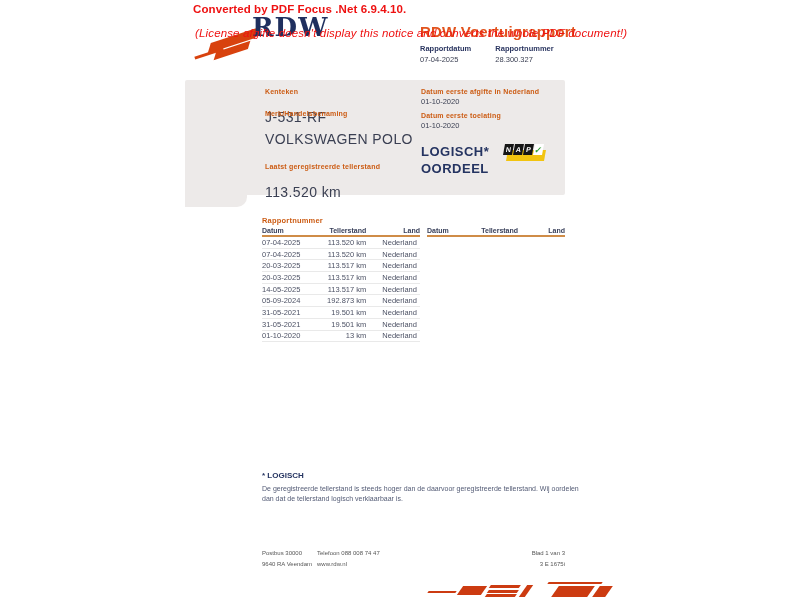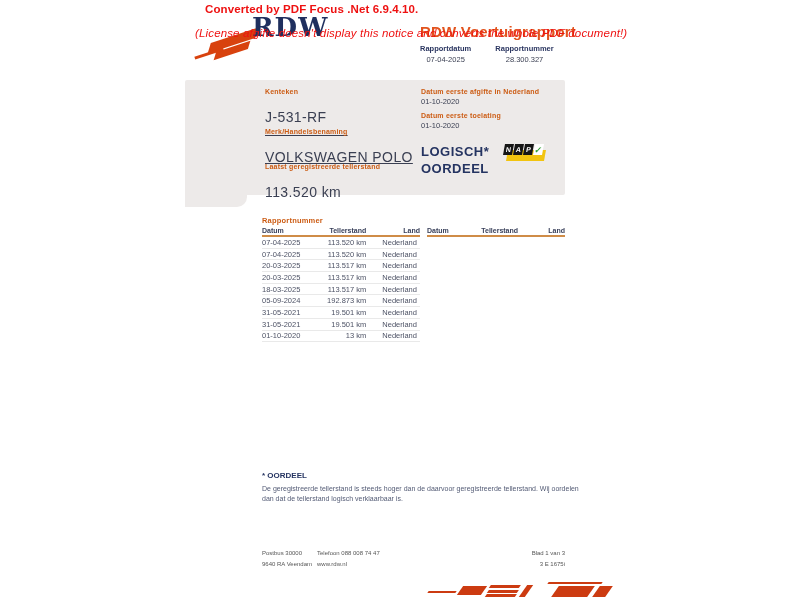--- a/index.html
+++ b/index.html
@@ -11,21 +11,21 @@
     font-family: "Liberation Sans", sans-serif;
     overflow: hidden;
     color: #3a3f52;
   }
   .abs { position: absolute; }
 
   
   .notice1 {
     left: 193px; top: 3px;
     font-size: 11.5px; font-weight: bold; color: #ee1111;
-    z-index: 30; letter-spacing: .1px; margin-left: 12px;
+    z-index: 30; letter-spacing: .1px;
   }
   .notice2 {
     left: 195px; top: 27px;
     font-size: 11.5px; font-style: italic; color: #ee1111;
     z-index: 30; letter-spacing: .15px;
   }
 
   
   .rdw-logo-text {
     left: 252px; top: 12px;
@@ -38,41 +38,41 @@
   .sw1 { left: 12px; top: 6px;  width: 50px; height: 9px; transform: rotate(-18deg) skewX(-35deg); }
   .sw2 { left: 18px; top: 17px; width: 36px; height: 7px; transform: rotate(-18deg) skewX(-35deg); }
   .sw3 { left: -2px; top: 22px; width: 30px; height: 2.5px; transform: rotate(-18deg); }
 
   .report-title {
     left: 420px; top: 23px;
     font-size: 15px; font-weight: bold; color: #e2531d; letter-spacing: .2px;
     z-index: 8;
   }
   .report-meta { left: 420px; top: 44px; font-size: 7.5px; z-index: 8; }
-  .report-meta .col { display: inline-block; vertical-align: top; text-align: center; }
+  .report-meta .col { display: inline-block; vertical-align: top; }
   .report-meta .col + .col { margin-left: 22px; }
   .meta-label { font-weight: bold; color: #2a3560; display: block; margin-bottom: 2px; }
   .meta-value { color: #3a3f52; display: block; }
 
   
   .vehicle-box {
     left: 185px; top: 80px; width: 380px; height: 115px;
     background: #edeae9; border-radius: 2px 2px 2px 0;
   }
   .vehicle-tab {
     left: 185px; top: 195px; width: 62px; height: 12px;
     background: #edeae9; border-radius: 0 0 10px 0;
   }
   .fld-label { font-size: 7px; font-weight: bold; color: #cc5c14; letter-spacing: .2px; }
   .fld-value-lg { font-size: 14px; color: #3a3f52; letter-spacing: .4px; margin-top: 14px; }
   .fld-value-sm { font-size: 7.5px; color: #3a3f52; margin-top: 2px; }
   .vb-left  { left: 265px; width: 150px; }
   .vb-right { left: 421px; width: 150px; }
   .kenteken-grp   { top: 88px; }
-  .merk-grp       { top: 128px; text-decoration: underline; }
+  .merk-grp       { top: 110px; }
   .teller-grp     { top: 163px; }
   .afgifte-grp    { top: 88px; }
   .toelating-grp  { top: 112px; }
   .oordeel {
     left: 421px; top: 143px;
     font-size: 13px; font-weight: bold; color: #253461; letter-spacing: .5px;
     line-height: 17px;
   }
   
   .nap { left: 504px; top: 143px; width: 44px; height: 19px; }
@@ -221,21 +221,21 @@
     <span class="c-datum">20-03-2025</span>
     <span class="c-teller">113.517 km</span>
     <span class="c-land">Nederland</span>
   </div>
   <div class="trow">
     <span class="c-datum">20-03-2025</span>
     <span class="c-teller">113.517 km</span>
     <span class="c-land">Nederland</span>
   </div>
   <div class="trow">
-    <span class="c-datum">18-03-2025</span>
+    <span class="c-datum">14-05-2025</span>
     <span class="c-teller">113.517 km</span>
     <span class="c-land">Nederland</span>
   </div>
   <div class="trow">
     <span class="c-datum">05-09-2024</span>
     <span class="c-teller">192.873 km</span>
     <span class="c-land">Nederland</span>
   </div>
   <div class="trow">
     <span class="c-datum">31-05-2021</span>
@@ -256,21 +256,21 @@
 
 <div class="abs ttable ttable-right">
   <div class="thead">
     <span class="c-datum">Datum</span>
     <span class="c-teller">Tellerstand</span>
     <span class="c-land">Land</span>
   </div>
 </div>
 
 <div class="abs footnote">
-  <div class="footnote-title">* OORDEEL</div>
+  <div class="footnote-title">* LOGISCH</div>
   <div class="footnote-text">De geregistreerde tellerstand is steeds hoger dan de daarvoor geregistreerde tellerstand. Wij oordelen dan dat de tellerstand logisch verklaarbaar is.</div>
 </div>
 
 <div class="abs footer">
   <div class="f-col f-address">
     <span>Postbus 30000</span>
     <span>9640 RA Veendam</span>
   </div>
   <div class="f-col f-contact">
     <span>Telefoon 088 008 74 47</span>

